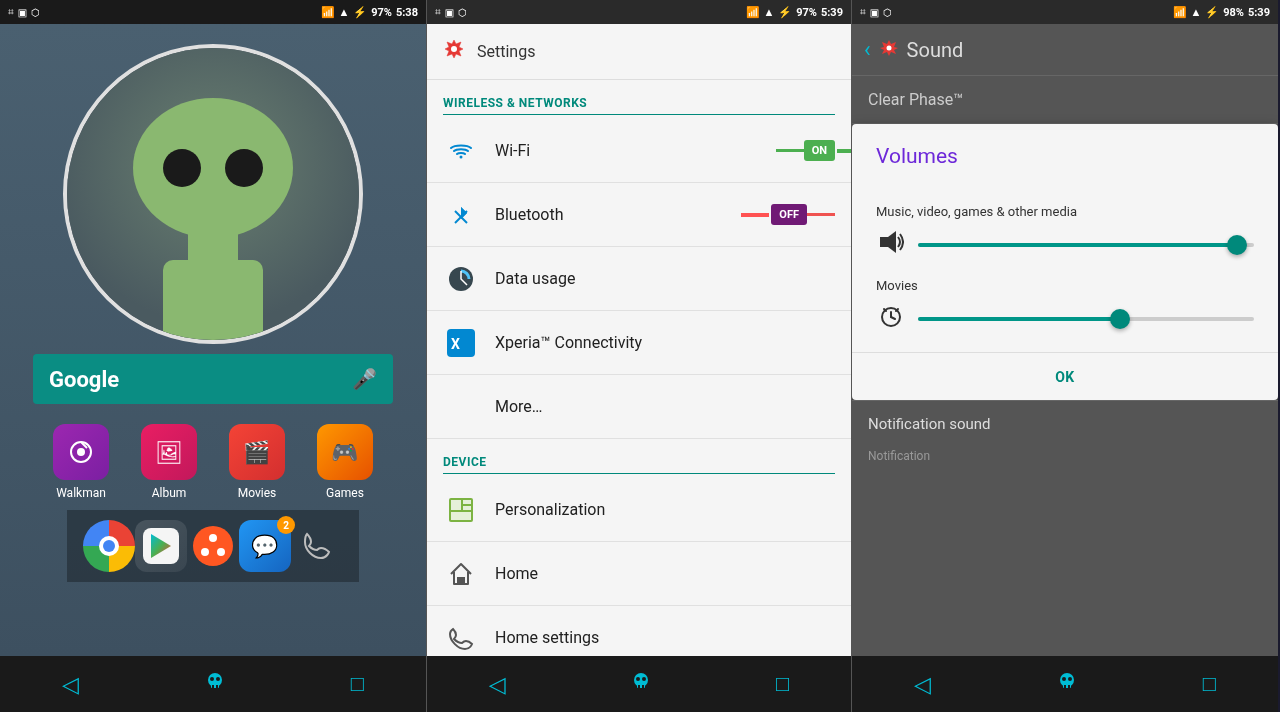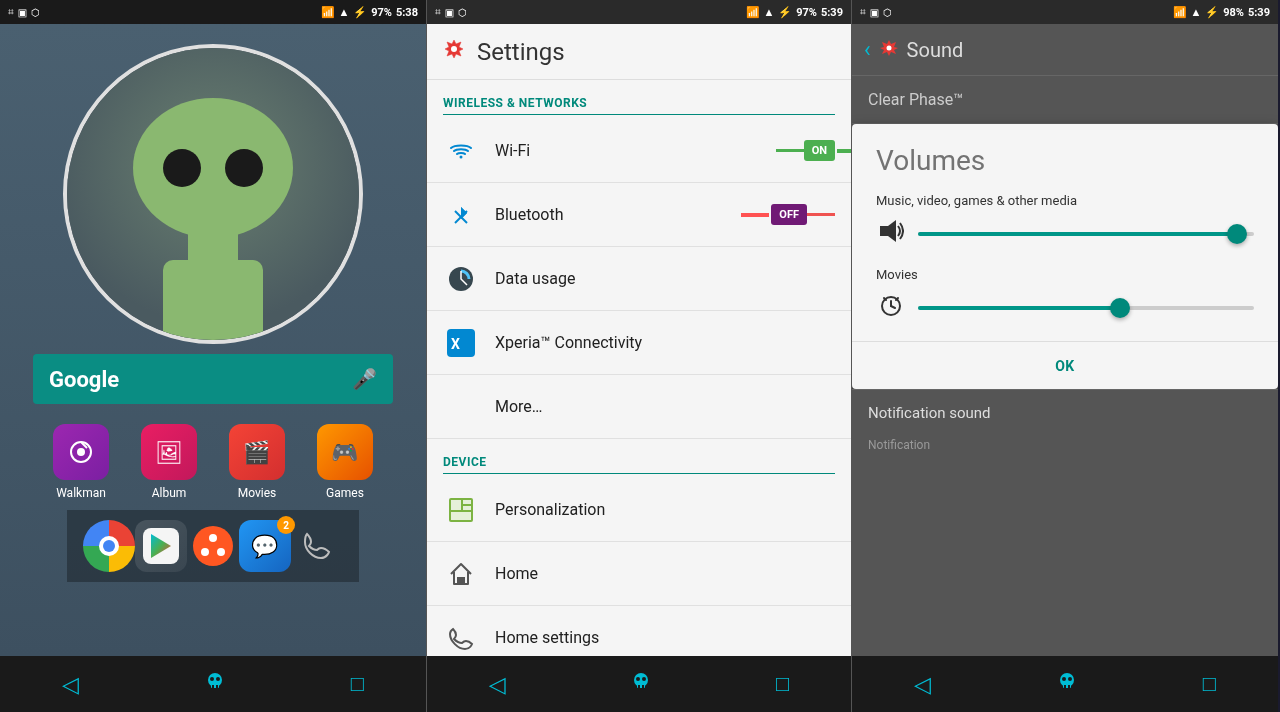--- a/index.html
+++ b/index.html
@@ -179,21 +179,21 @@
     .settings-header {
       height: 56px;
       background: #f5f5f5;
       display: flex;
       align-items: center;
       padding: 0 16px;
       gap: 12px;
       border-bottom: 1px solid #ddd;
     }
     .settings-title {
-      font-size: 24px;
+      font-size: 16px;
       color: #333;
       font-weight: normal;
     }
     .settings-icon { font-size: 20px; color: #e53935; }
 
     .settings-body {
       flex: 1;
       overflow: hidden;
       background: #f5f5f5;
     }
@@ -327,23 +327,23 @@
 
     
     .volumes-dialog {
       background: #f5f5f5;
       margin: 0;
       border-radius: 4px;
       padding: 20px 24px 0;
       box-shadow: 0 4px 12px rgba(0,0,0,0.5);
     }
     .volumes-title {
-      font-size: 28px;
-      color: #737373;
-      margin-bottom: 16px;
+      font-size: 21px;
+      color: #6d28d9;
+      margin-bottom: 36px;
       font-weight: normal;
     }
 
     .volume-section { margin-bottom: 18px; }
     .volume-label {
       font-size: 13px;
       color: #333;
       margin-bottom: 10px;
     }
     .volume-row {

